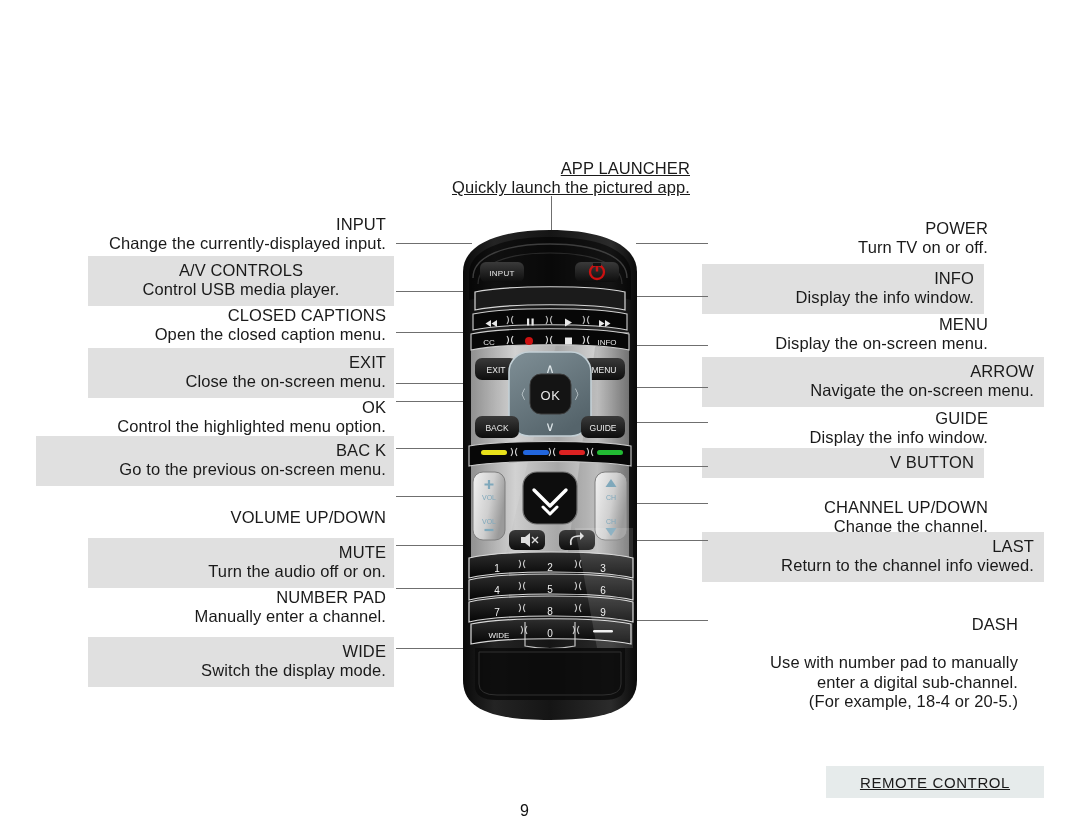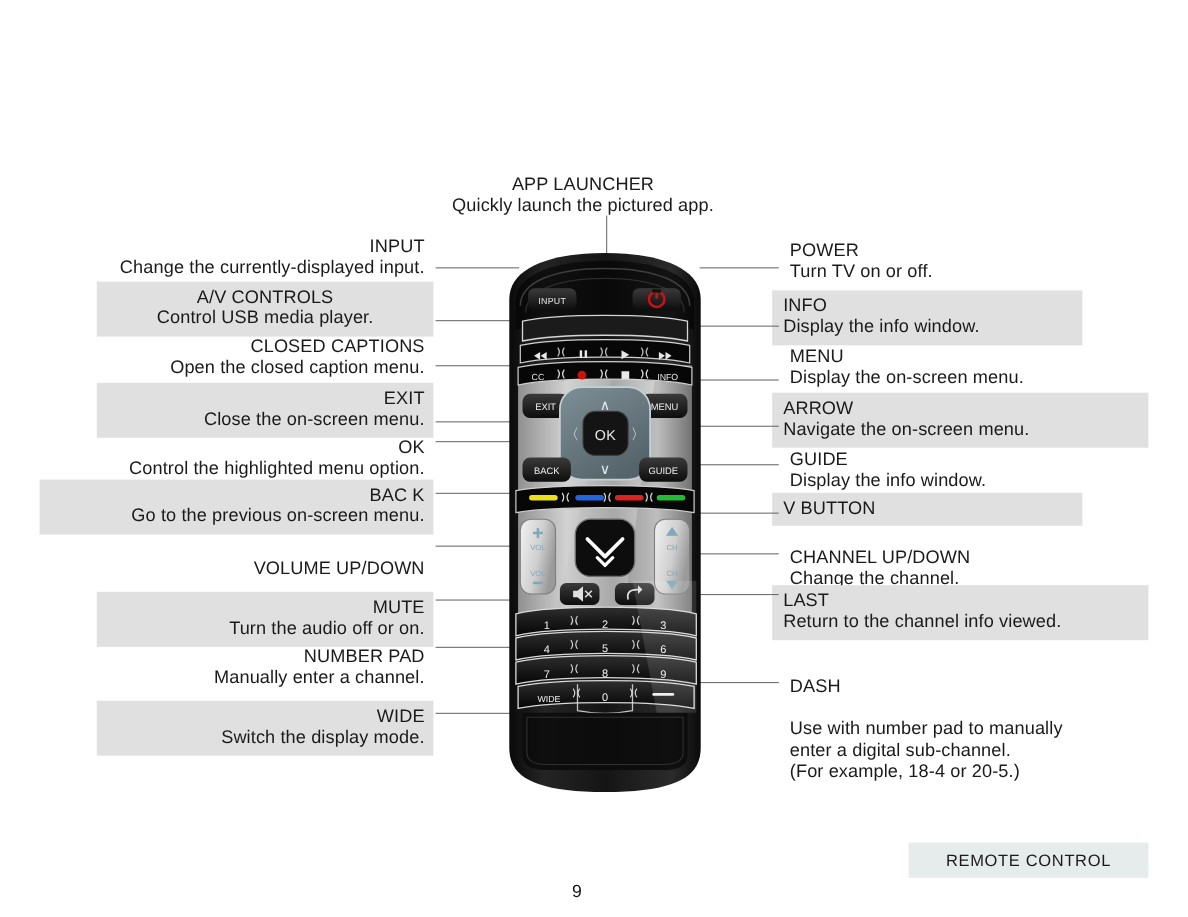--- a/index.html
+++ b/index.html
@@ -26,22 +26,22 @@
   .callout .ttl {
     font-size: 16.5px;
     letter-spacing: .1px;
     white-space: nowrap;
   }
   .callout .desc {
     font-size: 16.5px;
     letter-spacing: .1px;
   }
   .col-left { text-align: right; padding: 5px 8px 6px 8px; }
-  .col-right { text-align: left; padding: 5px 10px 6px 10px; }
-  .col-center { text-align: center; }
+  .col-right { text-align: right; padding: 5px 10px 6px 10px; }
+  .col-center { text-align: right; text-decoration: underline; }
 
   
   .lead {
     position: absolute;
     background: #6f6f6f;
     height: 1px;
   }
   .lead.v { width: 1px; height: auto; }
 
   
@@ -421,18 +421,18 @@
 
       <g>
         <path d="M28 420 L178 420 L178 458 q0 14 -22 14 L50 472 q-22 0 -22 -14 Z" fill="#0b0b0b" opacity="0.85"></path>
         <path d="M32 424 L174 424 L174 456 q0 11 -18 11 L50 467 q-18 0 -18 -11 Z" fill="none" stroke="#303030" stroke-width="1"></path>
       </g>
 
       <path d="M128 300 L186 300 L186 420 L150 420 Z" fill="#ffffff" opacity="0.12"></path>
     </svg>
   </div>
 
-  <div class="footer-tag" style="left:826px; top:766px; width:218px; height:32px;">
+  <div class="footer-tag" style="left:826px; top:766px; width:218px; height:32px;text-decoration:underline;">
     <span>REMOTE CONTROL</span>
   </div>
   <div class="page-num" style="left:520px; top:802px;">9</div>
 
 </div>
 
 </body></html>

